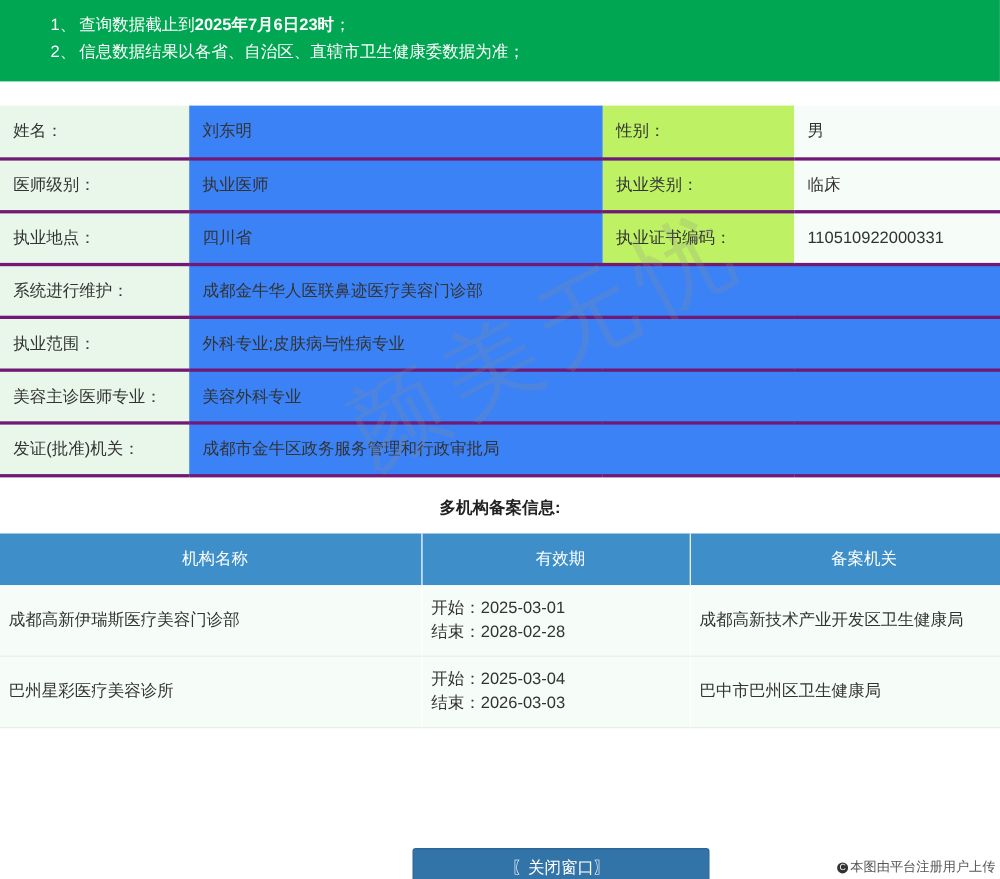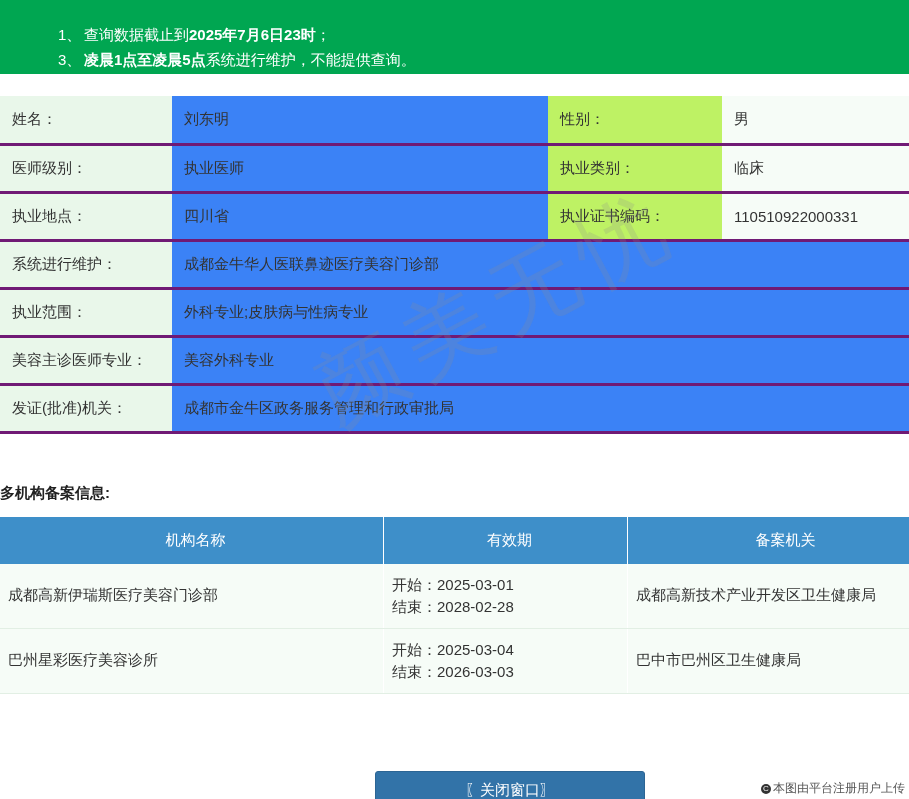--- a/index.html
+++ b/index.html
@@ -14,21 +14,21 @@
   }
   
   .notice{
     background:#00a651;
     color:#ffffff;
     padding:10px 0 12px 0;
     height:74px;
     box-sizing:border-box;
   }
   .notice ol{
-    margin:12px;
+    margin:0;
     padding:0 0 0 46px;
     list-style:none;
   }
   .notice li{
     font-size:15px;
     line-height:25px;
     white-space:nowrap;
   }
   .notice li .num{display:inline-block;width:26px;}
   .notice b{font-weight:bold;}
@@ -65,26 +65,25 @@
   }
   .info-table td.value2{
     background:#f6fcf7;
     padding-left:12px;
     width:223px;
   }
   .row-tall{height:66px;}
 
   
   .sub-title{
-    text-align:left;
+    text-align:center;
     font-size:15px;
     font-weight:bold;
     color:#222;
     padding:18px 0 14px 0;
-    margin-top:32px;
   }
 
   
   .rec-table{
     width:909px;
     border-collapse:collapse;
     table-layout:fixed;
   }
   .rec-table th{
     background:#3e8fc9;
@@ -173,21 +172,21 @@
 </style>
 </head>
 <body>
 
 <div class="notice">
   <ol>
     <li>
       <span class="num">1、</span><span>查询数据截止到</span><b>2025年7月6日23时</b><span>；</span>
     </li>
     <li>
-      <span class="num">3、</span><b>凌晨1点至凌晨5点</b><span>系统进行维护，不能提供查询。</span>
+      <span class="num">2、</span><span>信息数据结果以各省、自治区、直辖市卫生健康委数据为准；</span>
     </li>
   </ol>
 </div>
 
 <table class="info-table">
   <tbody>
       <tr>
     <td class="label">姓名：</td>
     <td class="value wide">刘东明</td>
     <td class="label2">性别：</td>

